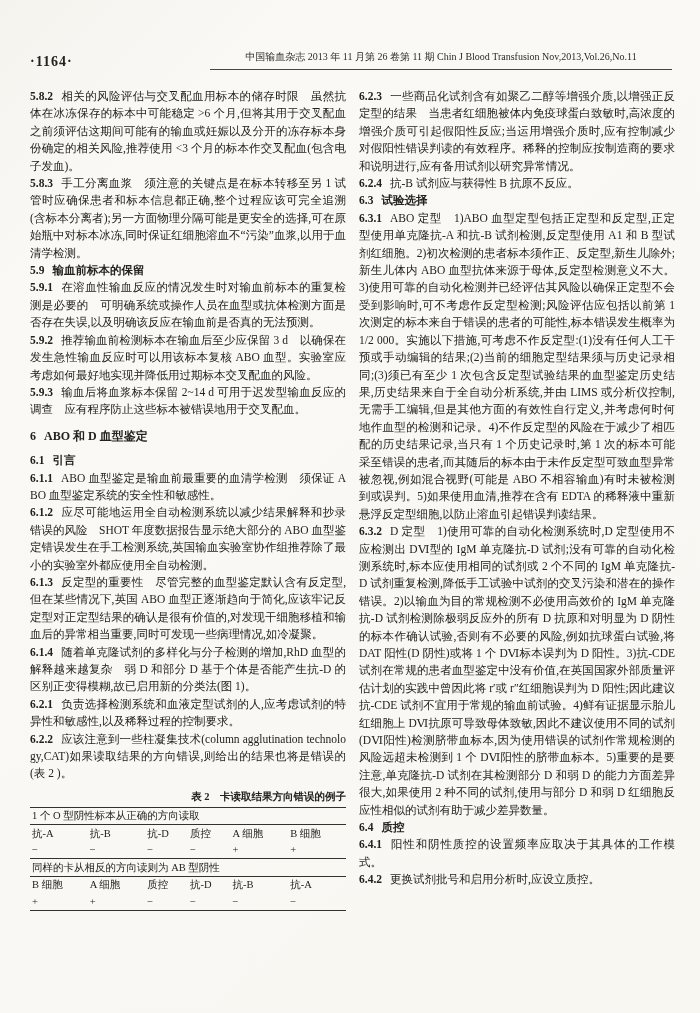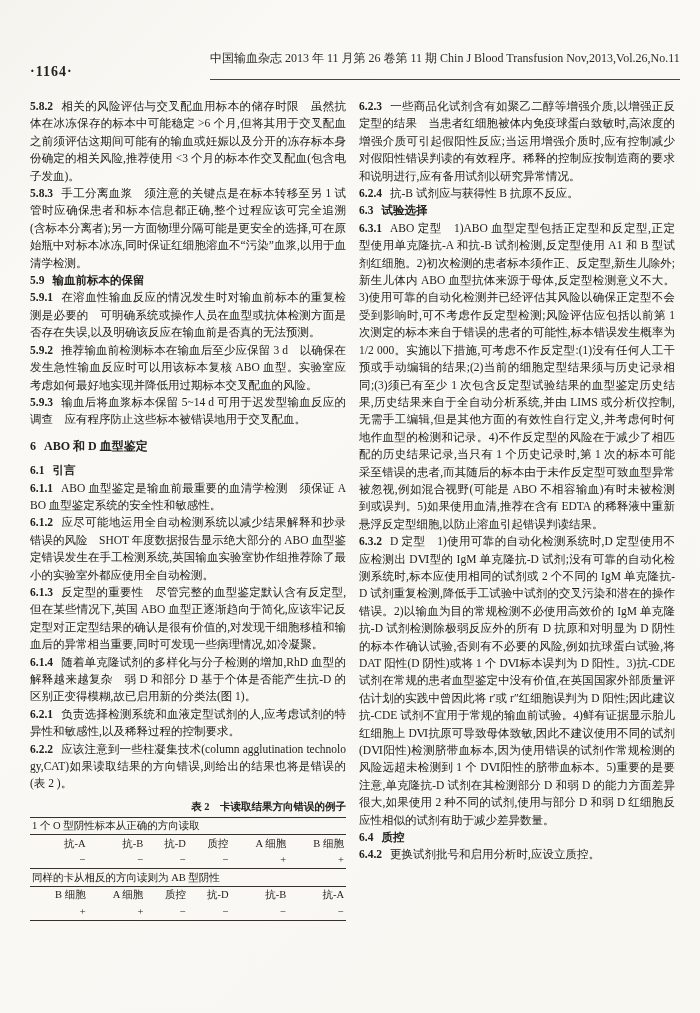--- a/index.html
+++ b/index.html
@@ -20,23 +20,23 @@
   .header-row{
     display:flex;align-items:flex-end;
     margin-bottom:18px;
   }
   .pageno{
     font-size:14px;font-weight:bold;letter-spacing:1px;
     width:180px;flex:none;
   }
   .journal-line{
     flex:1;text-align:center;
-    font-size:12px;
+    font-size:10px;
     border-bottom:1px solid #4a463f;
-    padding-bottom:12px;
+    padding-bottom:5px;
     white-space:nowrap;
     color:#2c2a26;
   }
   .columns{display:flex;gap:13px;}
   .col{width:316px;flex:none;text-align:justify;}
   p.para{
     margin:0;padding:0;
     font-size:11.5px;line-height:17.4px;
     word-break:break-all;
   }
@@ -48,21 +48,21 @@
   .tbl-title{
     text-align:right;font-weight:bold;font-size:10.5px;
     margin:0 0 3px 0;line-height:15px;
   }
   table.t2{
     width:100%;border-collapse:collapse;
     font-size:10.5px;
     border-top:1.5px solid #35322c;
     border-bottom:1.5px solid #35322c;
   }
-  table.t2 td{padding:1.5px 2px;text-align:right;line-height:13.5px;}
+  table.t2 td{padding:1.5px 2px;text-align:left;line-height:13.5px;}
   table.t2 td.spanrow{
     text-align:left;
     border-top:0.8px solid #35322c;
     border-bottom:0.8px solid #35322c;
   }
   table.t2 tr.first td.spanrow{border-top:none;}
   table.t2 tr.valrow td{border-bottom:0.8px solid #35322c;}
   table.t2 tr.valrow2 td{border-bottom:none;}
 </style>
 </head>
@@ -76,21 +76,21 @@
   </div>
 
   <div class="columns">
 
     <div class="col">
       <p class="para"><span class="pnum">5.8.2</span><span>相关的风险评估与交叉配血用标本的储存时限　虽然抗体在冰冻保存的标本中可能稳定 &gt;6 个月,但将其用于交叉配血之前须评估这期间可能有的输血或妊娠以及分开的冻存标本身份确定的相关风险,推荐使用 &lt;3 个月的标本作交叉配血(包含电子发血)。</span></p>
       <p class="para"><span class="pnum">5.8.3</span><span>手工分离血浆　须注意的关键点是在标本转移至另 1 试管时应确保患者和标本信息都正确,整个过程应该可完全追溯(含标本分离者);另一方面物理分隔可能是更安全的选择,可在原始瓶中对标本冰冻,同时保证红细胞溶血不“污染”血浆,以用于血清学检测。</span></p>
       <p class="para hsub"><span class="pnum">5.9</span><span>输血前标本的保留</span></p>
       <p class="para"><span class="pnum">5.9.1</span><span>在溶血性输血反应的情况发生时对输血前标本的重复检测是必要的　可明确系统或操作人员在血型或抗体检测方面是否存在失误,以及明确该反应在输血前是否真的无法预测。</span></p>
       <p class="para"><span class="pnum">5.9.2</span><span>推荐输血前检测标本在输血后至少应保留 3 d　以确保在发生急性输血反应时可以用该标本复核 ABO 血型。实验室应考虑如何最好地实现并降低用过期标本交叉配血的风险。</span></p>
-      <p class="para"><span class="pnum">5.9.3</span><span>输血后将血浆标本保留 5~14 d 可用于迟发型输血反应的调查　应有程序防止这些标本被错误地用于交叉配血。</span></p>
+      <p class="para"><span class="pnum">5.9.3</span><span>输血后将血浆标本保留 2~14 d 可用于迟发型输血反应的调查　应有程序防止这些标本被错误地用于交叉配血。</span></p>
       <p class="para hmain"><span class="pnum">6</span><span>ABO 和 D 血型鉴定</span></p>
       <p class="para hsub"><span class="pnum">6.1</span><span>引言</span></p>
       <p class="para"><span class="pnum">6.1.1</span><span>ABO 血型鉴定是输血前最重要的血清学检测　须保证 ABO 血型鉴定系统的安全性和敏感性。</span></p>
       <p class="para"><span class="pnum">6.1.2</span><span>应尽可能地运用全自动检测系统以减少结果解释和抄录错误的风险　SHOT 年度数据报告显示绝大部分的 ABO 血型鉴定错误发生在手工检测系统,英国输血实验室协作组推荐除了最小的实验室外都应使用全自动检测。</span></p>
       <p class="para"><span class="pnum">6.1.3</span><span>反定型的重要性　尽管完整的血型鉴定默认含有反定型,但在某些情况下,英国 ABO 血型正逐渐趋向于简化,应该牢记反定型对正定型结果的确认是很有价值的,对发现干细胞移植和输血后的异常相当重要,同时可发现一些病理情况,如冷凝聚。</span></p>
       <p class="para"><span class="pnum">6.1.4</span><span>随着单克隆试剂的多样化与分子检测的增加,RhD 血型的解释越来越复杂　弱 D 和部分 D 基于个体是否能产生抗-D 的区别正变得模糊,故已启用新的分类法(图 1)。</span></p>
       <p class="para"><span class="pnum">6.2.1</span><span>负责选择检测系统和血液定型试剂的人,应考虑试剂的特异性和敏感性,以及稀释过程的控制要求。</span></p>
       <p class="para"><span class="pnum">6.2.2</span><span>应该注意到一些柱凝集技术(column agglutination technology,CAT)如果读取结果的方向错误,则给出的结果也将是错误的(表 2 )。</span></p>
 
       <div class="tbl-wrap">
@@ -140,17 +140,18 @@
       </div>
     </div>
 
     <div class="col">
       <p class="para"><span class="pnum">6.2.3</span><span>一些商品化试剂含有如聚乙二醇等增强介质,以增强正反定型的结果　当患者红细胞被体内免疫球蛋白致敏时,高浓度的增强介质可引起假阳性反应;当运用增强介质时,应有控制减少对假阳性错误判读的有效程序。稀释的控制应按制造商的要求和说明进行,应有备用试剂以研究异常情况。</span></p>
       <p class="para"><span class="pnum">6.2.4</span><span>抗-B 试剂应与获得性 B 抗原不反应。</span></p>
       <p class="para hsub"><span class="pnum">6.3</span><span>试验选择</span></p>
       <p class="para"><span class="pnum">6.3.1</span><span>ABO 定型　1)ABO 血型定型包括正定型和反定型,正定型使用单克隆抗-A 和抗-B 试剂检测,反定型使用 A1 和 B 型试剂红细胞。2)初次检测的患者标本须作正、反定型,新生儿除外;新生儿体内 ABO 血型抗体来源于母体,反定型检测意义不大。3)使用可靠的自动化检测并已经评估其风险以确保正定型不会受到影响时,可不考虑作反定型检测;风险评估应包括以前第 1 次测定的标本来自于错误的患者的可能性,标本错误发生概率为 1/2 000。实施以下措施,可考虑不作反定型:(1)没有任何人工干预或手动编辑的结果;(2)当前的细胞定型结果须与历史记录相同;(3)须已有至少 1 次包含反定型试验结果的血型鉴定历史结果,历史结果来自于全自动分析系统,并由 LIMS 或分析仪控制,无需手工编辑,但是其他方面的有效性自行定义,并考虑何时何地作血型的检测和记录。4)不作反定型的风险在于减少了相匹配的历史结果记录,当只有 1 个历史记录时,第 1 次的标本可能采至错误的患者,而其随后的标本由于未作反定型可致血型异常被忽视,例如混合视野(可能是 ABO 不相容输血)有时未被检测到或误判。5)如果使用血清,推荐在含有 EDTA 的稀释液中重新悬浮反定型细胞,以防止溶血引起错误判读结果。</span></p>
       <p class="para"><span class="pnum">6.3.2</span><span>D 定型　1)使用可靠的自动化检测系统时,D 定型使用不应检测出 DⅥ型的 IgM 单克隆抗-D 试剂;没有可靠的自动化检测系统时,标本应使用相同的试剂或 2 个不同的 IgM 单克隆抗-D 试剂重复检测,降低手工试验中试剂的交叉污染和潜在的操作错误。2)以输血为目的常规检测不必使用高效价的 IgM 单克隆抗-D 试剂检测除极弱反应外的所有 D 抗原和对明显为 D 阴性的标本作确认试验,否则有不必要的风险,例如抗球蛋白试验,将 DAT 阳性(D 阴性)或将 1 个 DⅥ标本误判为 D 阳性。3)抗-CDE 试剂在常规的患者血型鉴定中没有价值,在英国国家外部质量评估计划的实践中曾因此将 r′或 r″红细胞误判为 D 阳性;因此建议抗-CDE 试剂不宜用于常规的输血前试验。4)鲜有证据显示胎儿红细胞上 DⅥ抗原可导致母体致敏,因此不建议使用不同的试剂(DⅥ阳性)检测脐带血标本,因为使用错误的试剂作常规检测的风险远超未检测到 1 个 DⅥ阳性的脐带血标本。5)重要的是要注意,单克隆抗-D 试剂在其检测部分 D 和弱 D 的能力方面差异很大,如果使用 2 种不同的试剂,使用与部分 D 和弱 D 红细胞反应性相似的试剂有助于减少差异数量。</span></p>
       <p class="para hsub"><span class="pnum">6.4</span><span>质控</span></p>
+      <p class="para"><span class="pnum">6.4.1</span><span>阳性和阴性质控的设置频率应取决于其具体的工作模式。</span></p>
       <p class="para"><span class="pnum">6.4.2</span><span>更换试剂批号和启用分析时,应设立质控。</span></p>
     </div>
 
   </div>
 </div>
 
 </body></html>

